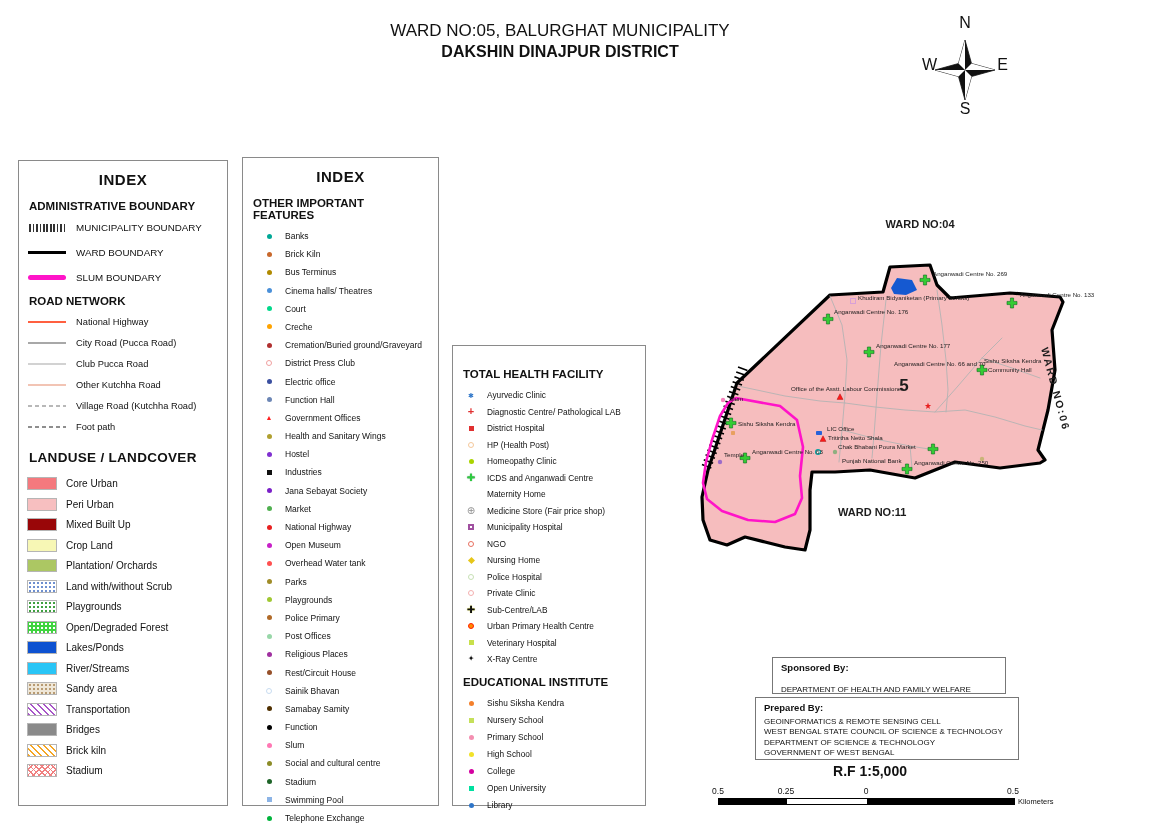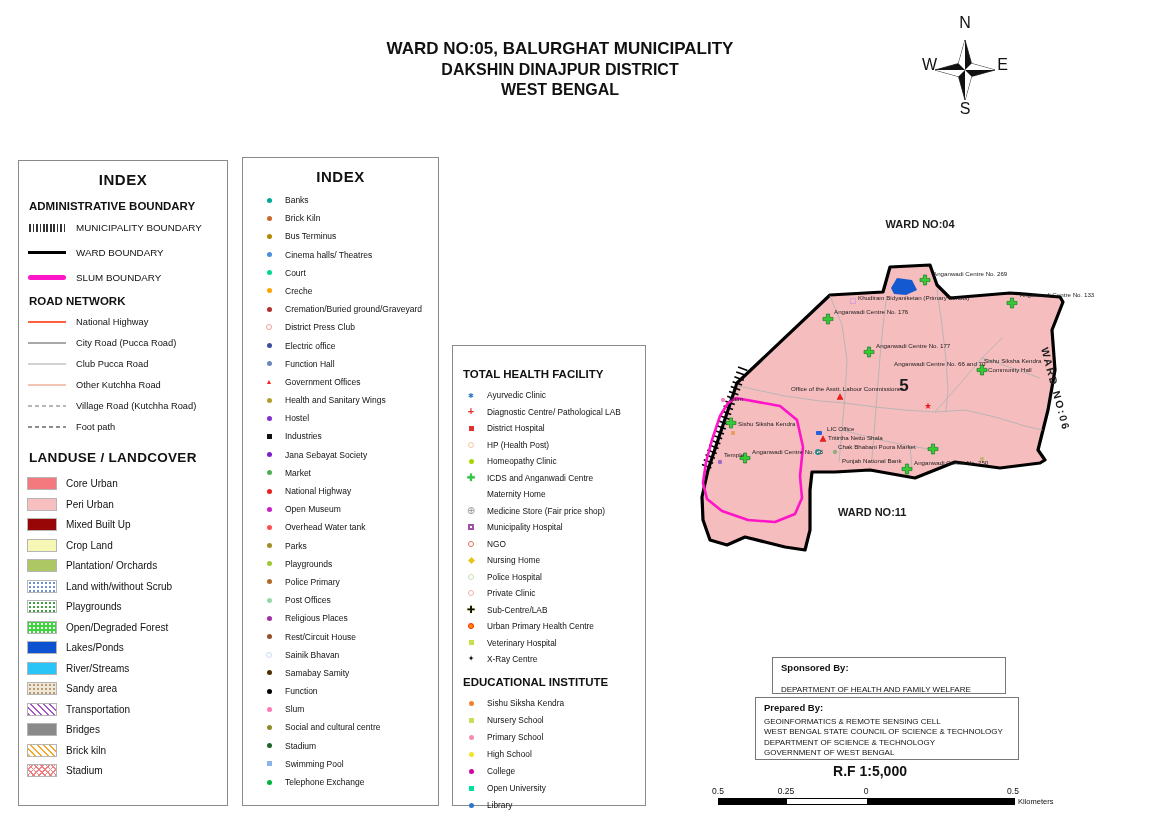--- a/index.html
+++ b/index.html
@@ -1,21 +1,21 @@
 <!DOCTYPE html>
 <html><head>
 <meta charset="utf-8">
 <style>
   html,body{margin:0;padding:0;background:#fff;}
   .page{position:relative;width:1150px;height:828px;background:#fff;overflow:hidden;
         font-family:"Liberation Sans","DejaVu Sans",sans-serif;color:#111;}
   
   .titles{position:absolute;left:250px;top:14px;width:620px;text-align:center;}
   .t-main{font-size:31px;font-weight:700;letter-spacing:.5px;}
-  .t-sub{font-size:17px;font-weight:700;margin-top:25px;}
+  .t-sub{font-size:17px;font-weight:400;margin-top:7px;}
   .t-sub2{font-size:16px;font-weight:700;margin-top:2px;}
   
   .compass{position:absolute;left:922px;top:14px;width:86px;height:104px;}
   .compass svg{position:absolute;left:0;top:0;}
   .compass span{position:absolute;font-size:16px;}
   .c-n{left:50%;top:0;transform:translateX(-50%);}
   .c-s{left:50%;bottom:0;transform:translateX(-50%);}
   .c-w{left:0;top:50%;transform:translateY(-58%);}
   .c-e{right:0;top:50%;transform:translateY(-58%);}
   
@@ -60,21 +60,20 @@
   .unit{position:absolute;left:302px;top:11px;font-size:7.5px;}
 </style>
 </head>
 <body>
 
 <div class="page">
 
   <div class="titles">
     <div class="t-sub">WARD NO:05,  BALURGHAT MUNICIPALITY</div>
     <div class="t-sub2">DAKSHIN DINAJPUR DISTRICT</div>
-    <div class="t-sub2">WEST BENGAL</div>
   </div>
 
   <div class="compass">
     <svg width="86" height="104" viewBox="0 0 86 104">
       <path d="M43,26 L49.5,49.5 L73,56 L49.5,62.5 L43,86 L36.5,62.5 L13,56 L36.5,49.5 Z" fill="#111" stroke="#111" stroke-width="0.8"></path>
       <path d="M43,26 L43,56 L36.5,49.5 Z" fill="#fff"></path>
       <path d="M73,56 L43,56 L49.5,49.5 Z" fill="#fff"></path>
       <path d="M43,86 L43,56 L49.5,62.5 Z" fill="#fff"></path>
       <path d="M13,56 L43,56 L36.5,62.5 Z" fill="#fff"></path>
     </svg>
@@ -208,20 +207,21 @@
           <div class="lrow">
             <span class="swatch" style="background: repeating-linear-gradient(45deg, rgb(240, 128, 128) 0px, rgb(240, 128, 128) 1px, rgba(0, 0, 0, 0) 1px, rgba(0, 0, 0, 0) 4px), repeating-linear-gradient(-45deg, rgb(240, 128, 128) 0px, rgb(240, 128, 128) 1px, rgba(0, 0, 0, 0) 1px, rgba(0, 0, 0, 0) 4px) rgb(255, 255, 255);"></span>
             <span class="lbl">Stadium</span>
           </div>
         </div>
       </div>
   </div>
 
   <div class="panel p-mid">
     <div class="p-heading">INDEX</div>
+    <div class="sec-title">OTHER IMPORTANT FEATURES</div>
     <div class="rows rows-mid" id="mid-rows">
         <div class="frow">
           <span class="sym">
             <span style="width: 5px; height: 5px; border-radius: 50%; background: rgb(0, 168, 150);"></span>
           </span>
           <span class="lbl">Banks</span>
         </div>
         <div class="frow">
           <span class="sym">
             <span style="width: 5px; height: 5px; border-radius: 50%; background: rgb(200, 104, 44);"></span>

